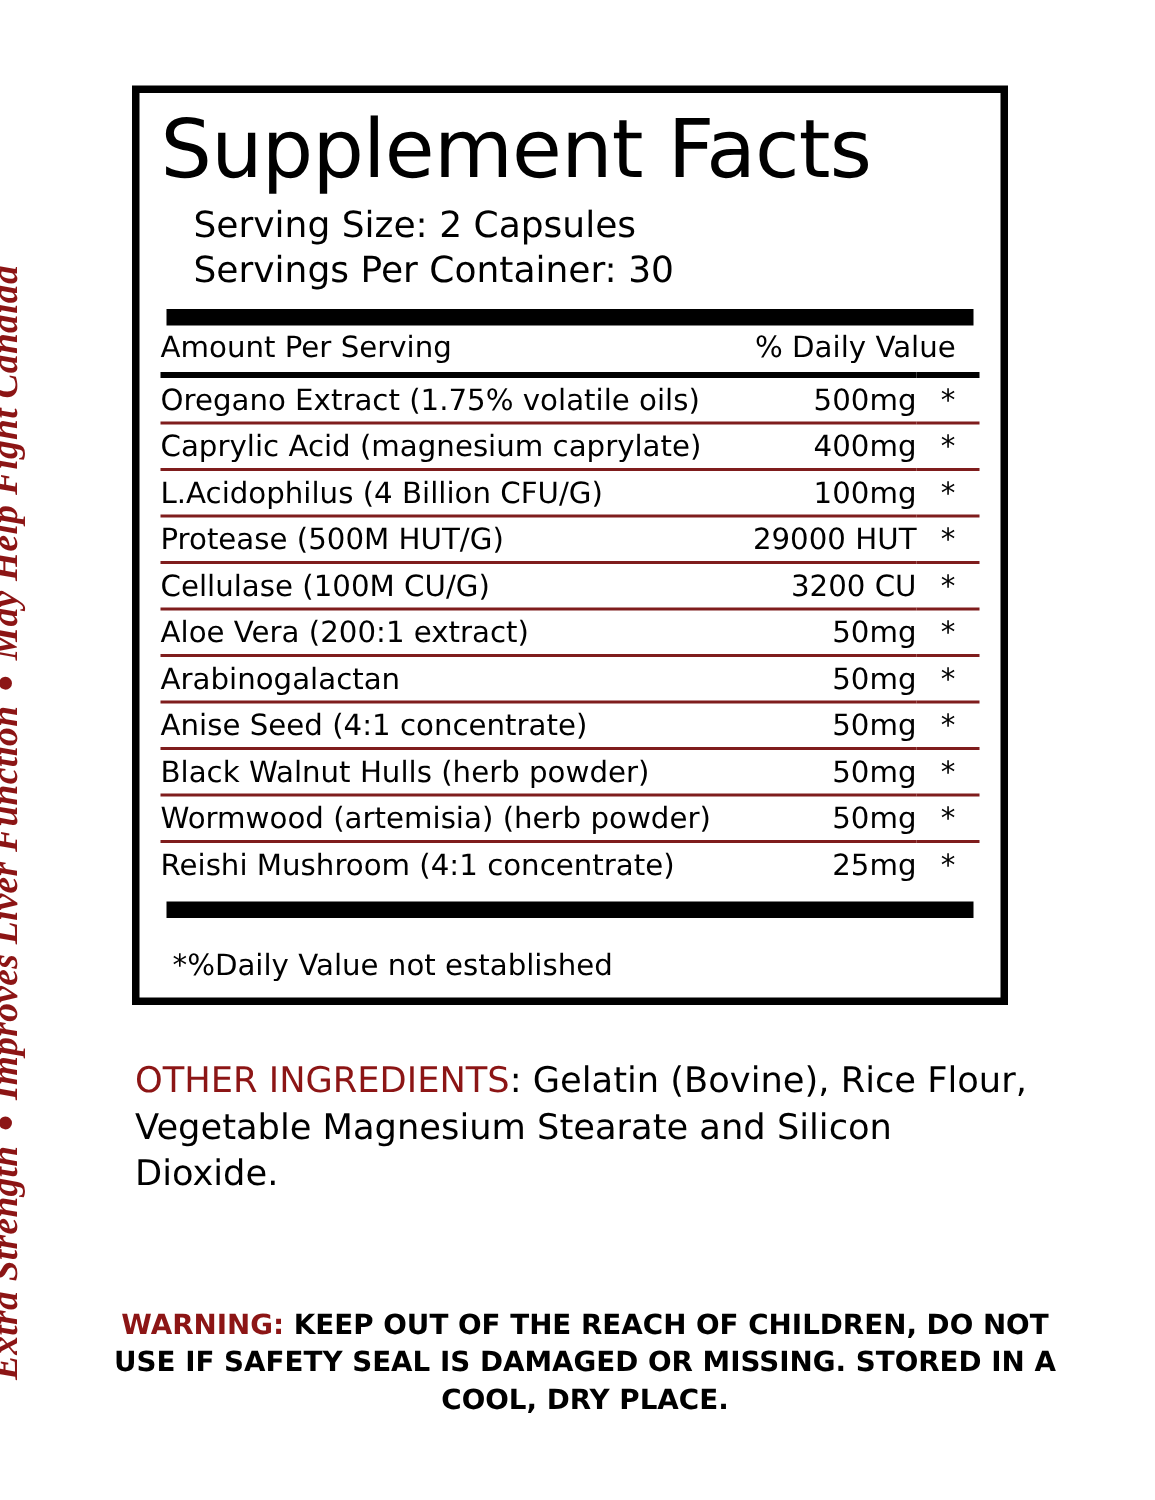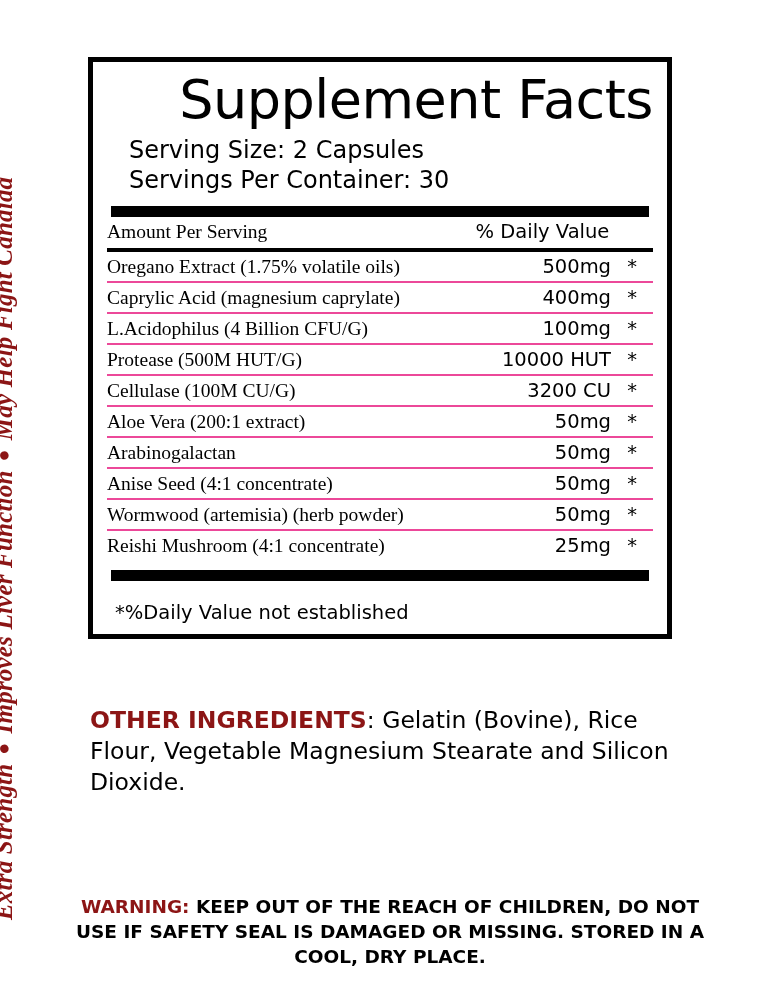--- a/index.html
+++ b/index.html
@@ -51,21 +51,21 @@
     position: absolute;
     left: 88px;
     top: 57px;
     width: 584px;
     box-sizing: border-box;
     border: 5px solid #000;
     background: #fff;
     padding: 6px 14px 10px 14px;
   }
   .panel-title {
-    text-align: right;
+    text-align: left;
     font-size: 54px;
     line-height: 1.05;
     font-weight: normal;
     letter-spacing: -0.5px;
     margin: 4px 0 6px 0;
     font-family: "DejaVu Sans", sans-serif;
   }
   .serving-line {
     font-size: 24px;
     line-height: 1.28;
@@ -81,31 +81,31 @@
 
   table.facts {
     width: 100%;
     border-collapse: collapse;
     font-family: "DejaVu Sans", sans-serif;
   }
   table.facts td {
     padding: 3px 0 3px 0;
     vertical-align: bottom;
     font-size: 19.5px;
-    border-bottom: 2px solid #ec4899;
+    border-bottom: 2px solid #7f1d1d;
   }
   table.facts tr.head td {
     font-size: 19.5px;
     padding-bottom: 5px;
     border-bottom: 4px solid #000;
   }
-  td.c-name { padding-left: 8px; white-space: nowrap; font-family: Liberation Serif, serif; }
+  td.c-name { padding-left: 8px; white-space: nowrap; }
   td.c-amt  { text-align: right; white-space: nowrap; font-size: 21px; padding-right: 4px;}
   td.c-dv   { text-align: center; width: 42px; }
-  tr.head td.c-dvhead { text-align: left; padding-right: 8px; white-space: nowrap; }
+  tr.head td.c-dvhead { text-align: center; padding-right: 8px; white-space: nowrap; }
   tr.last td { border-bottom: none; margin-left: 48px; }
 
   .footnote {
     font-size: 19.5px;
     padding: 20px 0 0 8px;
     font-family: "DejaVu Sans", sans-serif;
   }
 
   
   .lower {
@@ -114,28 +114,28 @@
     top: 705px;
     width: 600px;
   }
   .para {
     font-family: "DejaVu Sans", sans-serif;
     font-size: 23.5px;
     line-height: 1.32;
     margin-bottom: 18px;
   }
   .para .lbl {
-    font-weight: bold;
+    font-weight: normal;
     color: #8c1515;
   }
   .para .body { color: #000; }
   .warning {
     position: absolute;
     left: 60px;
-    top: 895px;
+    top: 872px;
     width: 660px;
     text-align: center;
     font-family: "DejaVu Sans", sans-serif;
     font-size: 18.5px;
     font-weight: bold;
     line-height: 1.35;
     color: #8c1515;
   }
   .warning .wtext { color: #000; }
 </style>
@@ -171,40 +171,45 @@
       <td class="c-amt">400mg</td>
       <td class="c-dv">*</td>
     </tr>
     <tr>
       <td class="c-name">L.Acidophilus (4 Billion CFU/G)</td>
       <td class="c-amt">100mg</td>
       <td class="c-dv">*</td>
     </tr>
     <tr>
       <td class="c-name">Protease (500M HUT/G)</td>
-      <td class="c-amt">10000 HUT</td>
+      <td class="c-amt">29000 HUT</td>
       <td class="c-dv">*</td>
     </tr>
     <tr>
       <td class="c-name">Cellulase (100M CU/G)</td>
       <td class="c-amt">3200 CU</td>
       <td class="c-dv">*</td>
     </tr>
     <tr>
       <td class="c-name">Aloe Vera (200:1 extract)</td>
       <td class="c-amt">50mg</td>
       <td class="c-dv">*</td>
     </tr>
     <tr>
       <td class="c-name">Arabinogalactan</td>
       <td class="c-amt">50mg</td>
       <td class="c-dv">*</td>
     </tr>
     <tr>
       <td class="c-name">Anise Seed (4:1 concentrate)</td>
+      <td class="c-amt">50mg</td>
+      <td class="c-dv">*</td>
+    </tr>
+    <tr>
+      <td class="c-name">Black Walnut Hulls (herb powder)</td>
       <td class="c-amt">50mg</td>
       <td class="c-dv">*</td>
     </tr>
     <tr>
       <td class="c-name">Wormwood (artemisia) (herb powder)</td>
       <td class="c-amt">50mg</td>
       <td class="c-dv">*</td>
     </tr>
     <tr class="last">
       <td class="c-name">Reishi Mushroom (4:1 concentrate)</td>

